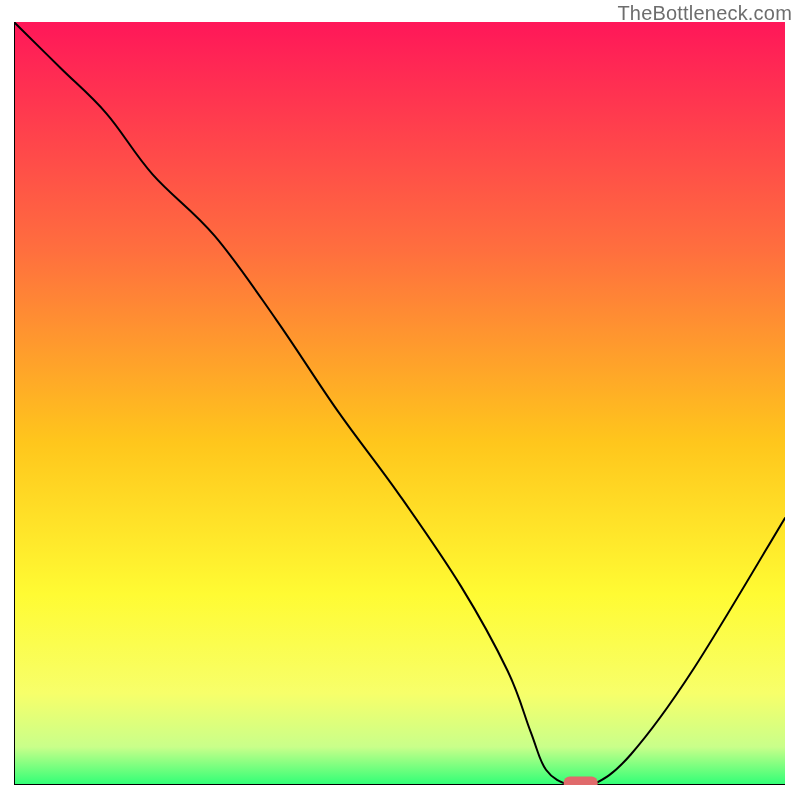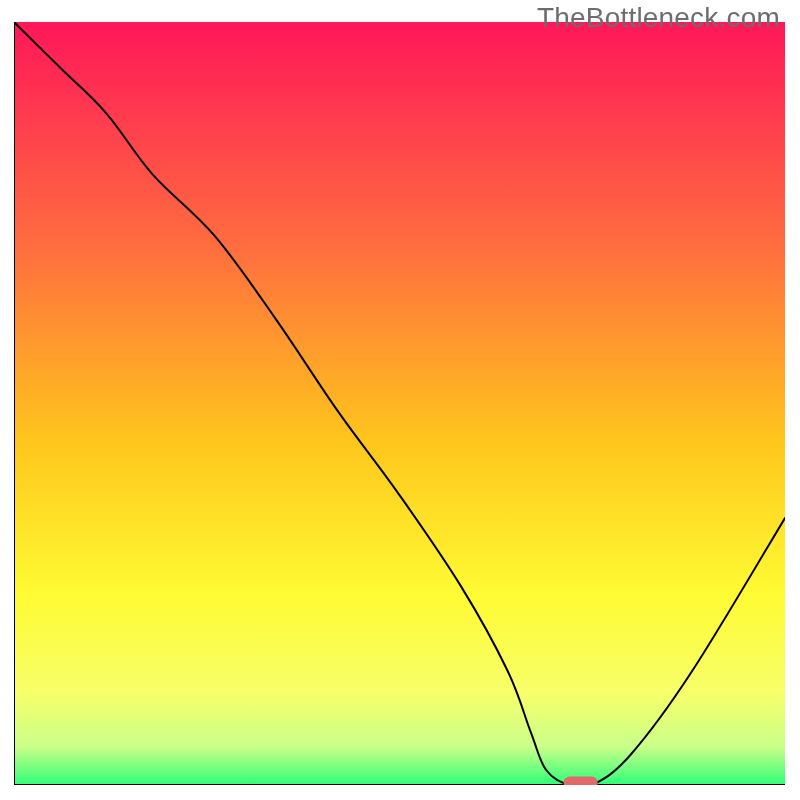--- a/index.html
+++ b/index.html
@@ -12,23 +12,23 @@
     overflow: hidden;
   }
   .chart-wrap {
     position: relative;
     width: 800px;
     height: 800px;
   }
   .watermark {
     position: absolute;
     top: 2px;
-    right: 20px;
+    right: 8px;
     color: #6d6d6d;
-    font-size: 28px;
+    font-size: 20px;
     font-weight: 500;
     z-index: 10;
     letter-spacing: 0.2px;
   }
   .plot {
     position: absolute;
     left: 14px;
     top: 22px;
     width: 771px;
     height: 763px;

